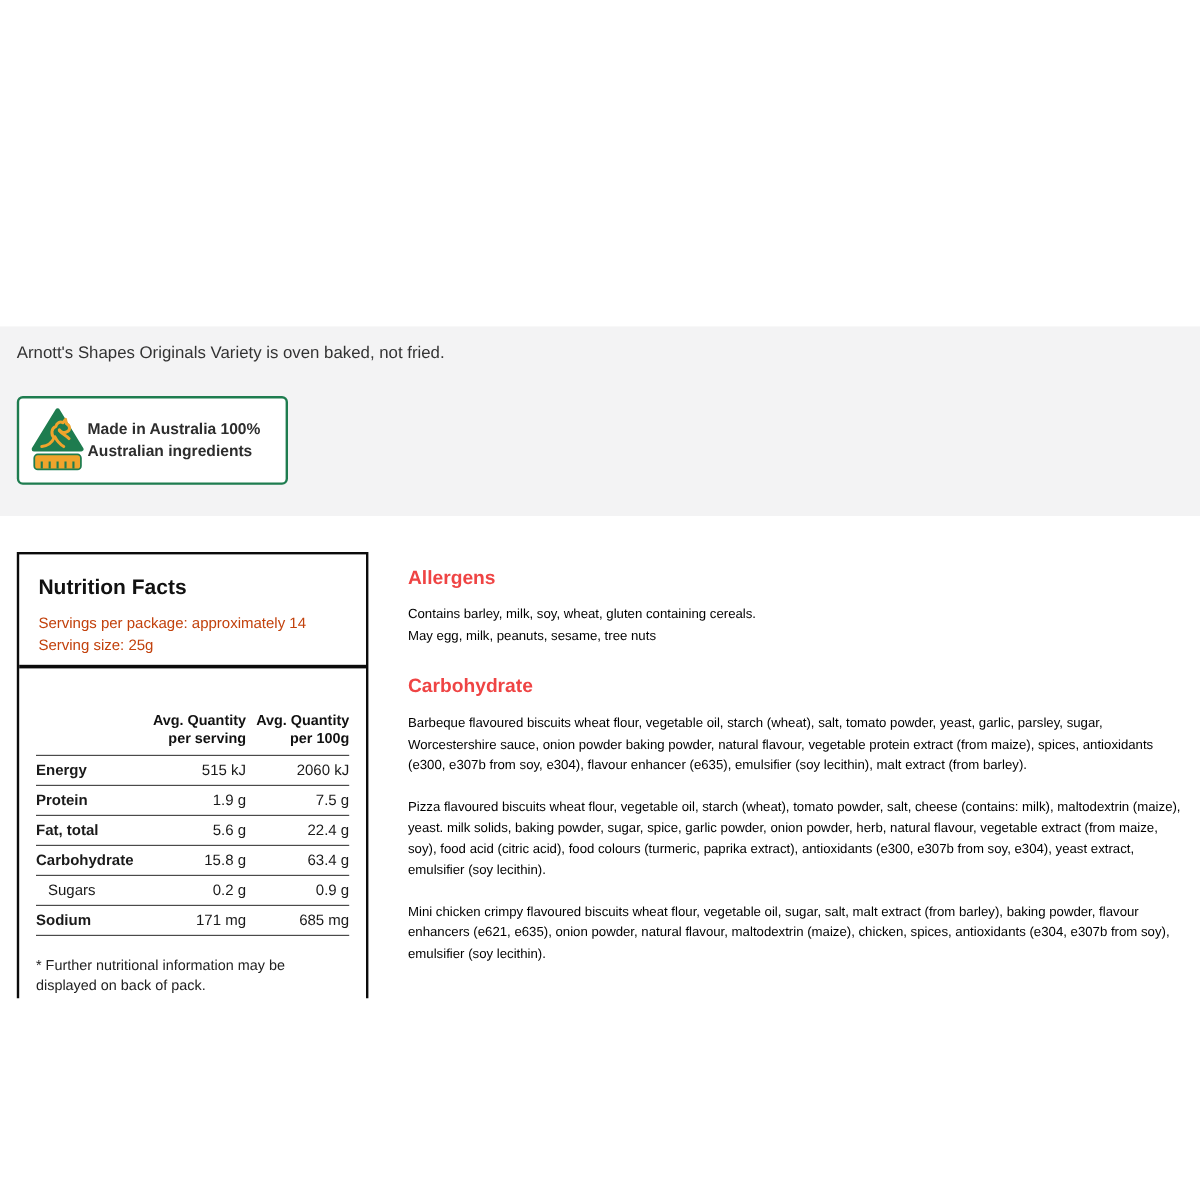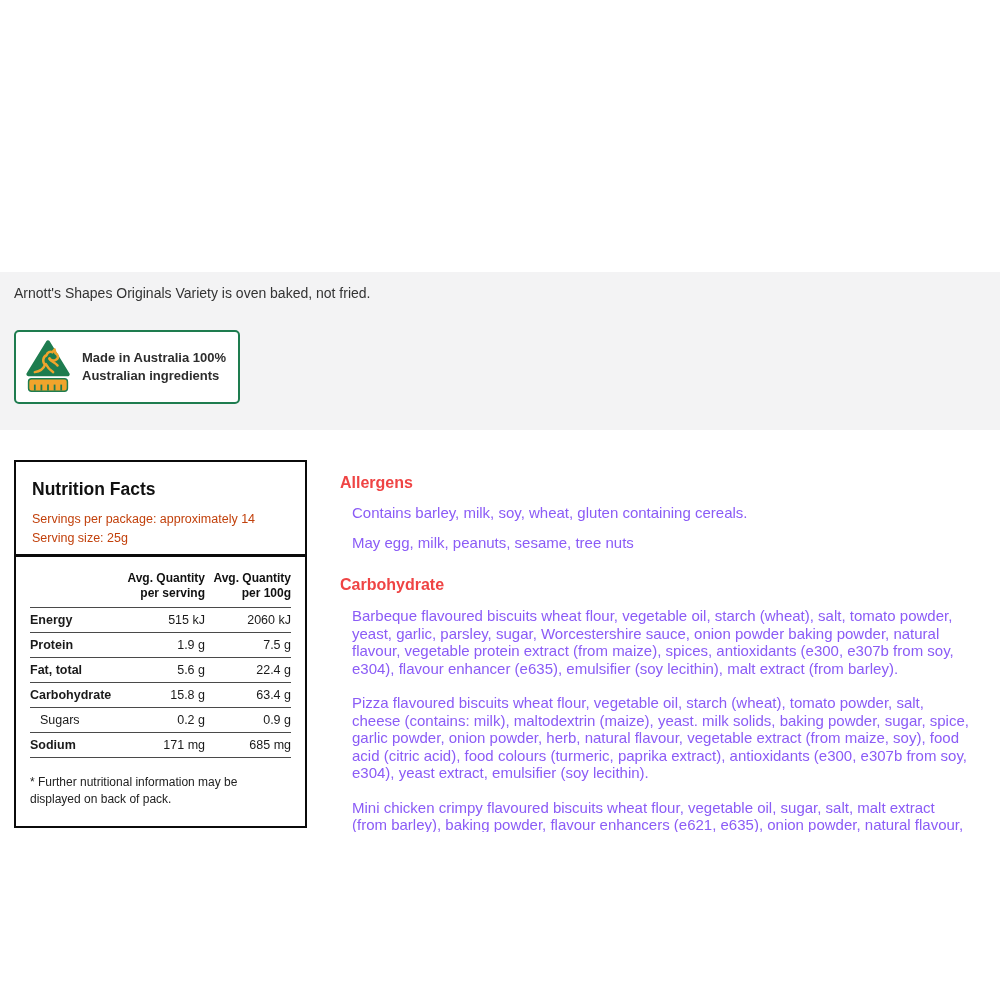--- a/index.html
+++ b/index.html
@@ -6,52 +6,52 @@
   html, body { margin: 0; padding: 0; background: #fff; }
   body { font-family: "Liberation Sans", sans-serif; }
   .page { position: relative; width: 1000px; height: 832px; background: #fff; overflow: hidden; }
 
   
   .info-band { position: absolute; top: 272px; left: 0; width: 1000px; height: 158px;
                background: #f3f3f4; padding: 13px 14px; }
   .oven-text { margin: 0; font-size: 14px; color: #333; }
   .badge { margin-top: 29px; width: 226px; min-height: 70px; background: #fff;
            border: 2px solid #1e7c4f; border-radius: 5px; display: flex; align-items: center;
-           padding: 6px 10px; gap: 12px; }
+           padding: 6px 10px; gap: 3px; }
   .badge-logo { width: 44px; height: 58px; flex-shrink: 0; }
   .badge-text { font-size: 13px; font-weight: bold; color: #2d2d2d; line-height: 1.4; }
 
   
   .content { position: absolute; top: 460px; left: 14px; right: 15px;
              display: flex; align-items: flex-start; }
 
   
   .nf-panel { width: 293px; flex-shrink: 0; border: 2px solid #0b0b0b; background: #fff; }
   .nf-head { padding: 17px 16px 4px; }
   .nf-title { margin: 0 0 12px; font-size: 17.5px; font-weight: bold; color: #111; }
   .nf-line { margin: 0 0 5px; font-size: 12.5px; color: #c2410c; }
   .nf-divider { height: 3px; background: #0b0b0b; }
   .nf-table { padding: 0 14px 18px; }
-  .nf-cols { display: flex; justify-content: flex-end; padding: 14px 0 6px;
+  .nf-cols { display: flex; justify-content: flex-end; padding: 36px 0 6px;
              border-bottom: 1px solid #4a4a4a; }
   .nf-col-h { width: 86px; text-align: right; font-size: 12px; font-weight: bold;
               line-height: 1.25; color: #111; }
   .nf-row { display: flex; align-items: flex-end; padding: 5px 0;
             border-bottom: 1px solid #4a4a4a; font-size: 12.5px; color: #1a1a1a; }
   .nf-row .lbl { flex: 1; font-weight: bold; }
   .nf-row.sub .lbl { font-weight: normal; padding-left: 10px; }
   .nf-row .val { width: 86px; text-align: right; }
   .nf-note { margin: 16px 0 0; font-size: 12px; line-height: 1.4; color: #222; }
 
   
   .details { flex: 1; margin-left: 33px; max-width: 648px; }
   .details h3 { margin: 0; font-size: 16px; font-weight: bold; color: #ef4444; }
   .h-allergens { margin-top: 14px !important; }
   .h-ingredients { margin-top: 25px !important; }
-  .details p { margin: 12px; font-size: 15px; line-height: 17.5px; color: #8b5cf6; }
+  .details p { margin: 0; font-size: 11px; line-height: 17.5px; color: #000000; }
   .allergen-first { margin-top: 12px !important; }
   .ing-p { margin-top: 13px !important; margin-bottom: 17px !important; }
 </style>
 </head>
 <body>
 
 <div class="page">
 
   <div class="info-band">
     <p class="oven-text">Arnott's Shapes Originals Variety is oven baked, not fried.</p>

